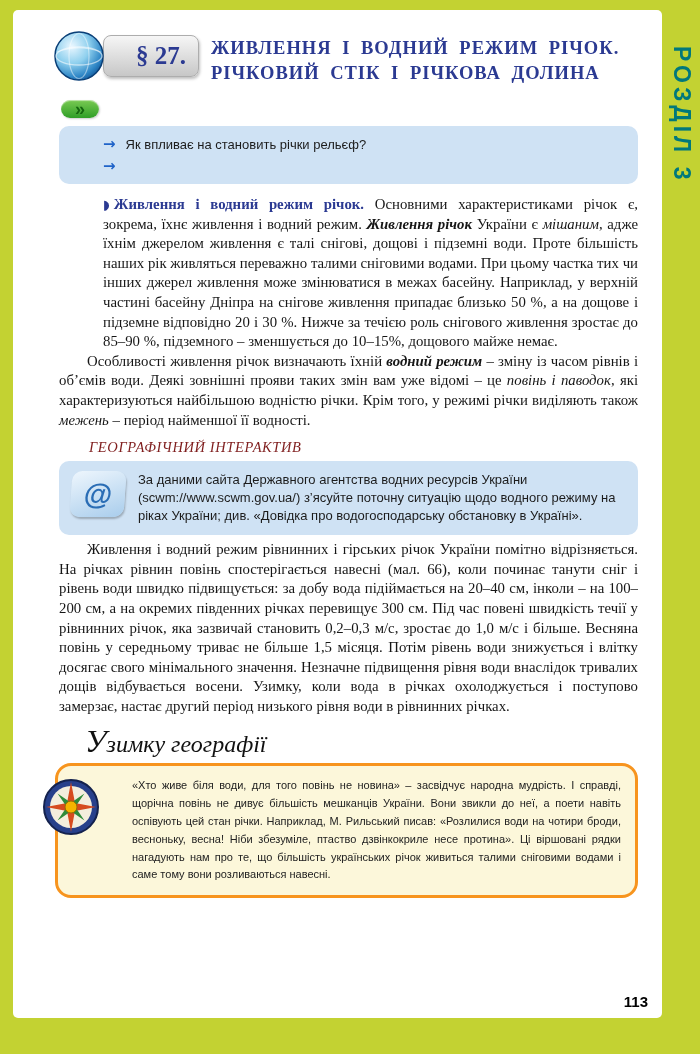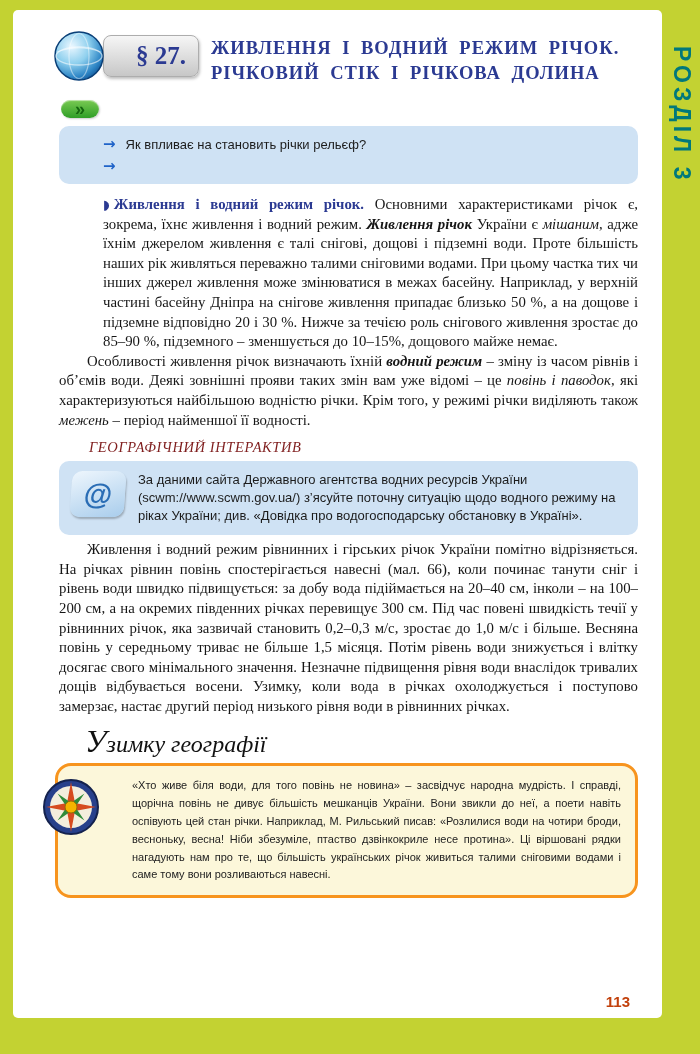--- a/index.html
+++ b/index.html
@@ -108,23 +108,23 @@
   .history-box {
     position: relative; margin-top: 3px; margin-left: -4px;
     border: 3px solid #f7941e; background: #fcf7da; border-radius: 16px;
     padding: 11px 14px 11px 74px;
     font-family: "Liberation Sans", sans-serif; font-size: 11px; line-height: 17.8px;
     color: #222; text-align: justify;
   }
   .compass { position: absolute; left: -16px; top: 12px; }
 
   .page-number {
-    position: absolute; right: 32px; bottom: 8px;
+    position: absolute; right: 14px; bottom: 8px;
     font-family: "Liberation Sans", sans-serif; font-weight: bold;
-    font-size: 15px; color: #c2410c;
+    font-size: 15px; color: #000000;
   }
 </style>
 </head>
 <body>
 
 <div class="section-tab">РОЗДІЛ 3</div>
 
 <div class="page">
 
   <div class="header">

